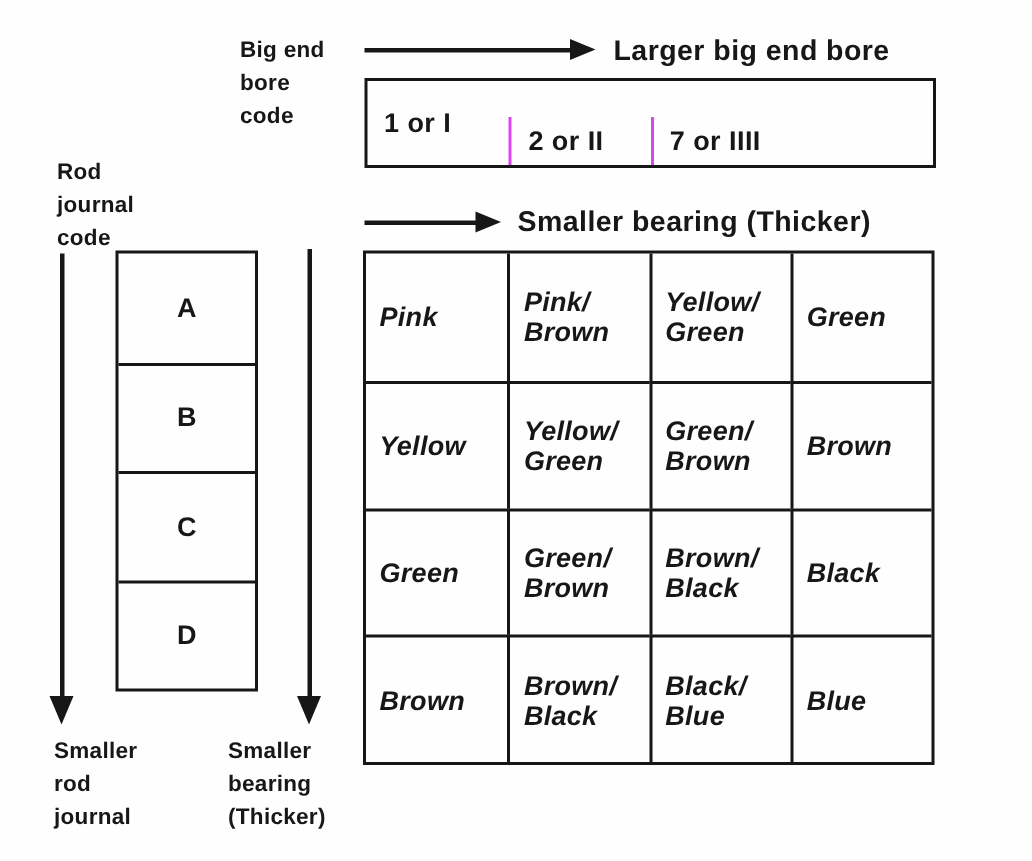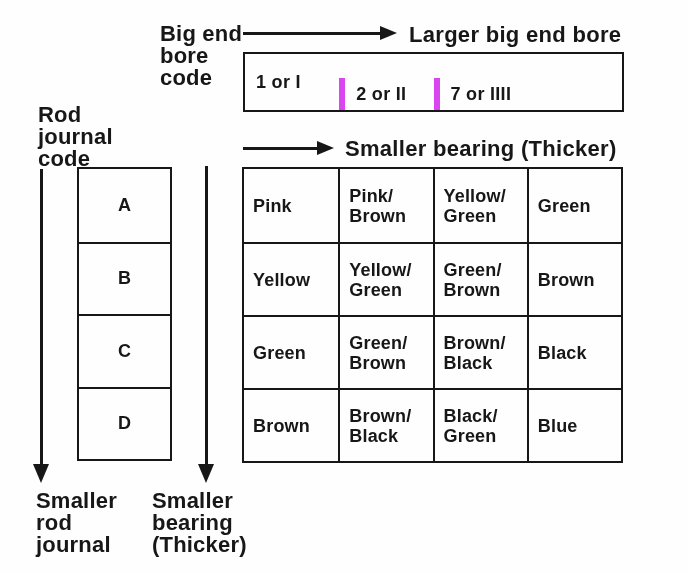--- a/index.html
+++ b/index.html
@@ -7,22 +7,22 @@
   .canvas {
     position:relative;
     width:688px; height:574px;
     background:#fefefe;
     font-family:"Liberation Sans", sans-serif;
     font-weight:700;
     color:#171717;
     overflow:hidden;
   }
   .lbl { position:absolute; white-space:pre-line; }
-  .lbl-3line { font-size:22px; line-height:22px; letter-spacing:0.2px; }
-  .lbl-arrow { font-size:22px; line-height:22px; letter-spacing:0.3px;text-align:center; }
+  .lbl-3line { font-size:15px; line-height:22px; letter-spacing:0.2px; }
+  .lbl-arrow { font-size:19px; line-height:22px; letter-spacing:0.3px;text-align:center; }
 
   
   .h-shaft { position:absolute; height:3px; background:#171717; }
   .h-head  { position:absolute; width:0; height:0;
              border-left:17px solid #171717;
              border-top:7px solid transparent;
              border-bottom:7px solid transparent; }
   
   .v-shaft { position:absolute; width:3px; background:#171717; }
   .v-head  { position:absolute; width:0; height:0;
@@ -33,41 +33,42 @@
   
   .bore-header {
     position:absolute; left:243px; top:52px; width:381px; height:60px;
     display:grid; grid-template-columns:repeat(4,1fr);
     border:2px solid #171717;
   }
   .bore-header .cell {
     display:flex; align-items:center;
     padding-left:11px; font-size:18px; letter-spacing:0.3px;
   }
-  .bore-header .cell + .cell { border-left:6px solid #d946ef;margin-top:24px; }
+  .bore-header .cell + .cell { border-left:2px solid #d946ef;margin-top:24px; }
 
   
   .rod-col {
     position:absolute; left:77px; top:167px; width:95px; height:294px;
     display:grid; grid-template-rows:repeat(4,1fr);
     border:2px solid #171717;
   }
   .rod-col .cell {
     display:flex; align-items:center; justify-content:center;
     font-size:18px;
   }
   .rod-col .cell + .cell { border-top:2px solid #171717; }
 
   
   .bearing-grid {
-    position:absolute; left:242px; top:167px; width:381px; height:296px;
+    position:absolute; left:242px; top:167px; width:381px; height:343px;
     display:grid;
     grid-template-columns:repeat(4,1fr);
     grid-template-rows:repeat(4,1fr);
     border:2px solid #171717;
+    font-style:italic;
   }
   .bearing-grid .cell {
     display:flex; align-items:center;
     padding-left:9px;
     font-size:18px; line-height:20px;
     white-space:pre-line; letter-spacing:0.2px;
   }
   .bearing-grid .cell:not(:nth-child(4n+1)) { border-left:2px solid #171717; }
   .bearing-grid .cell:nth-child(n+5)        { border-top:2px solid #171717; }
 </style>
@@ -135,21 +136,21 @@
     <div class="cell">Green</div>
     <div class="cell">Green/
 Brown</div>
     <div class="cell">Brown/
 Black</div>
     <div class="cell">Black</div>
     <div class="cell">Brown</div>
     <div class="cell">Brown/
 Black</div>
     <div class="cell">Black/
-Green</div>
+Blue</div>
     <div class="cell">Blue</div>
   </div>
 
   <div class="lbl lbl-3line" style="left:36px; top:490px;">Smaller
 rod
 journal</div>
   <div class="lbl lbl-3line" style="left:152px; top:490px;">Smaller
 bearing
 (Thicker)</div>
 

